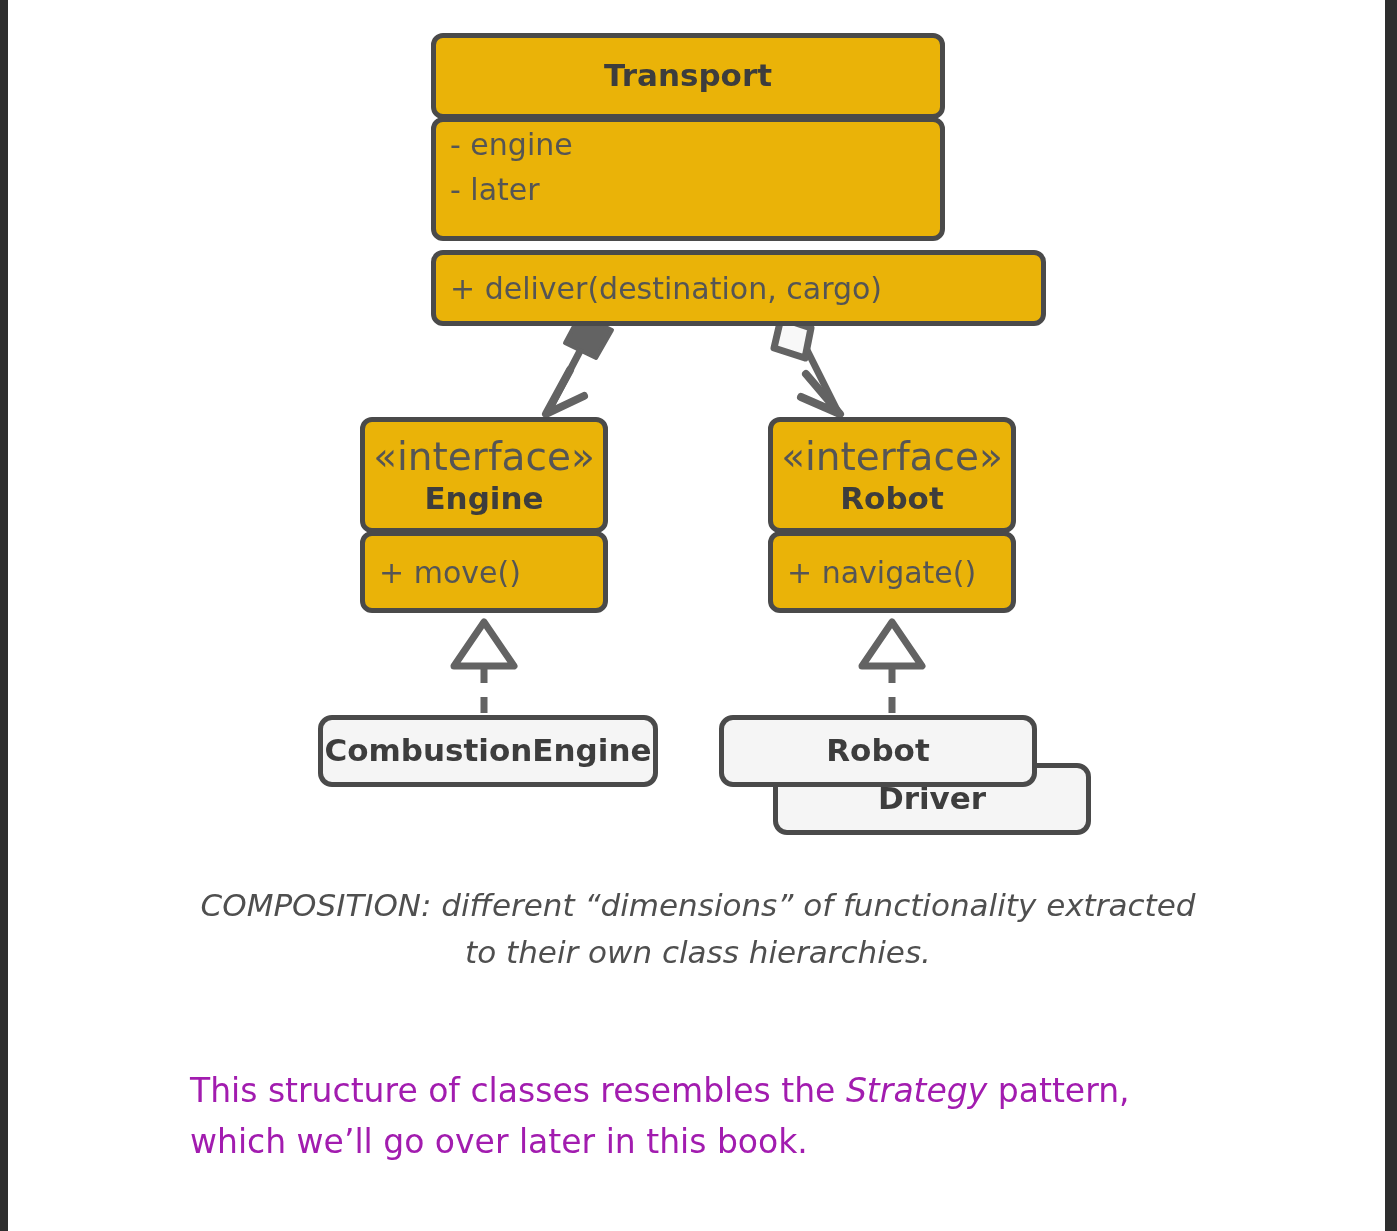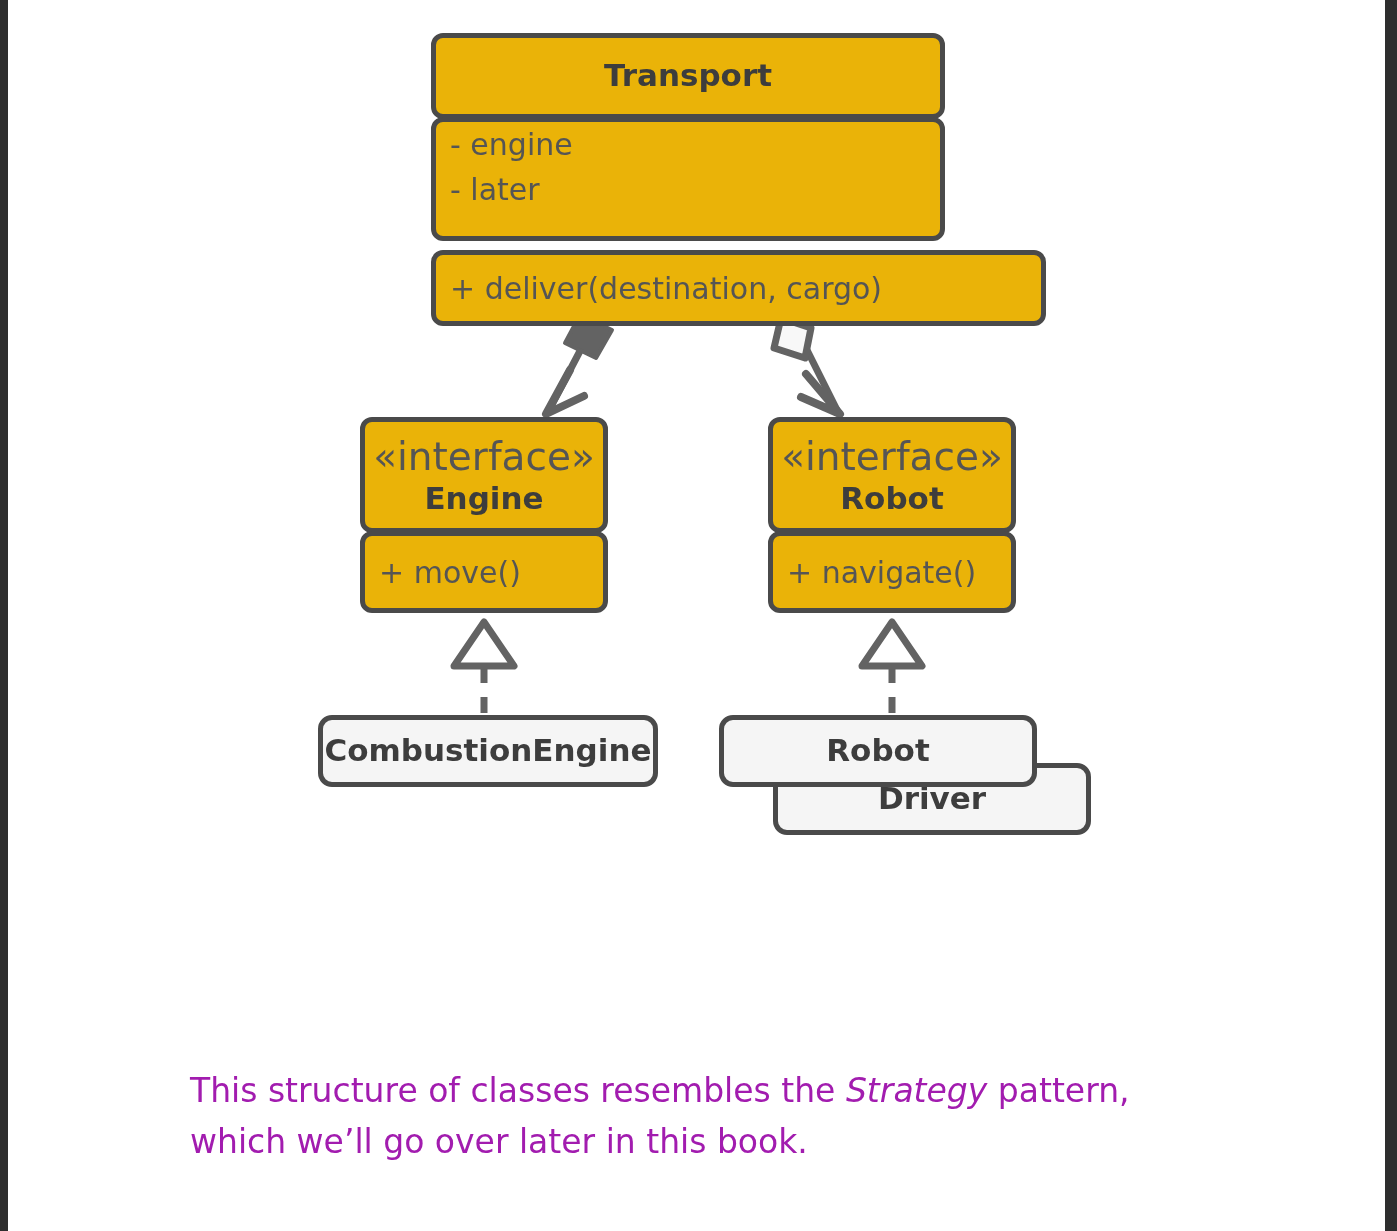--- a/index.html
+++ b/index.html
@@ -204,18 +204,19 @@
 
     <div class="concrete" id="human">
       <div class="cls-title">Driver</div>
     </div>
     <div class="concrete" id="robot">
       <div class="cls-title">Robot</div>
     </div>
 
   </div>
 
+  <div class="caption">COMPOSITION: different “dimensions” of functionality extracted to their own class hierarchies.</div>
 
   <p class="body-text">
     <span>This structure of classes resembles the </span><em>Strategy</em><span> pattern, which we’ll go over later in this book.</span>
   </p>
 
 </div>
 
 </body></html>

